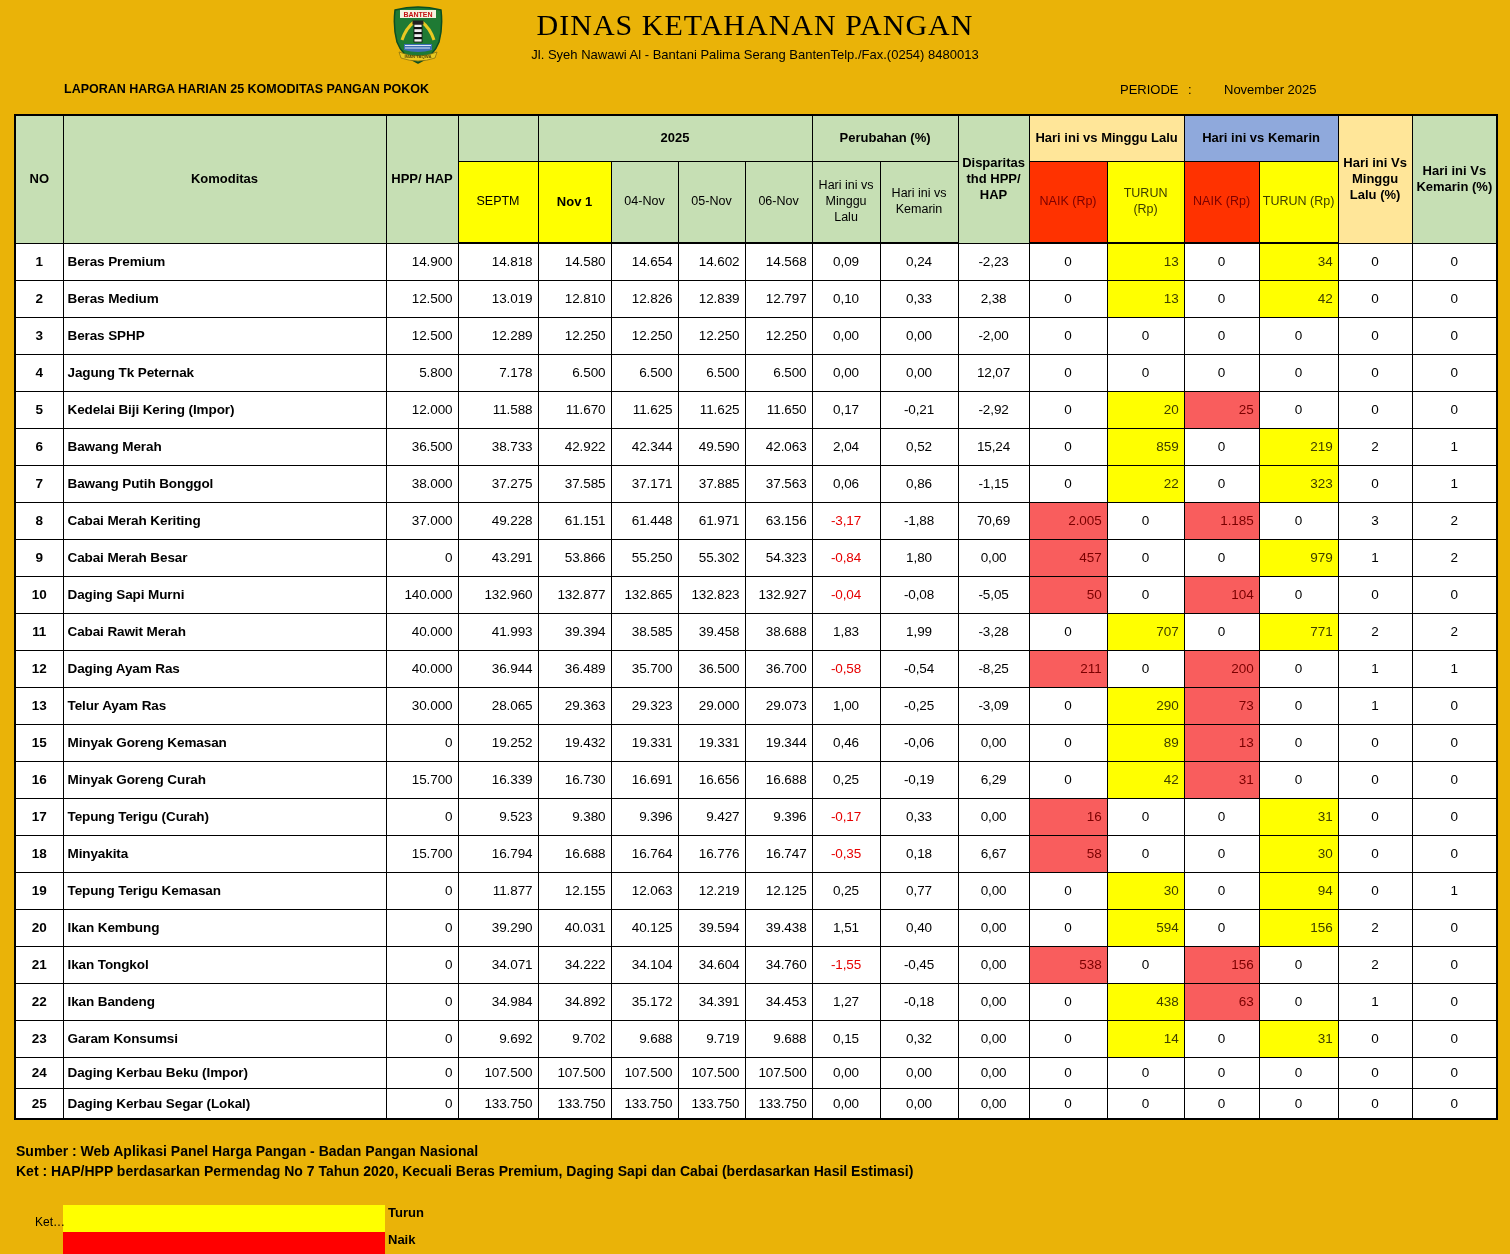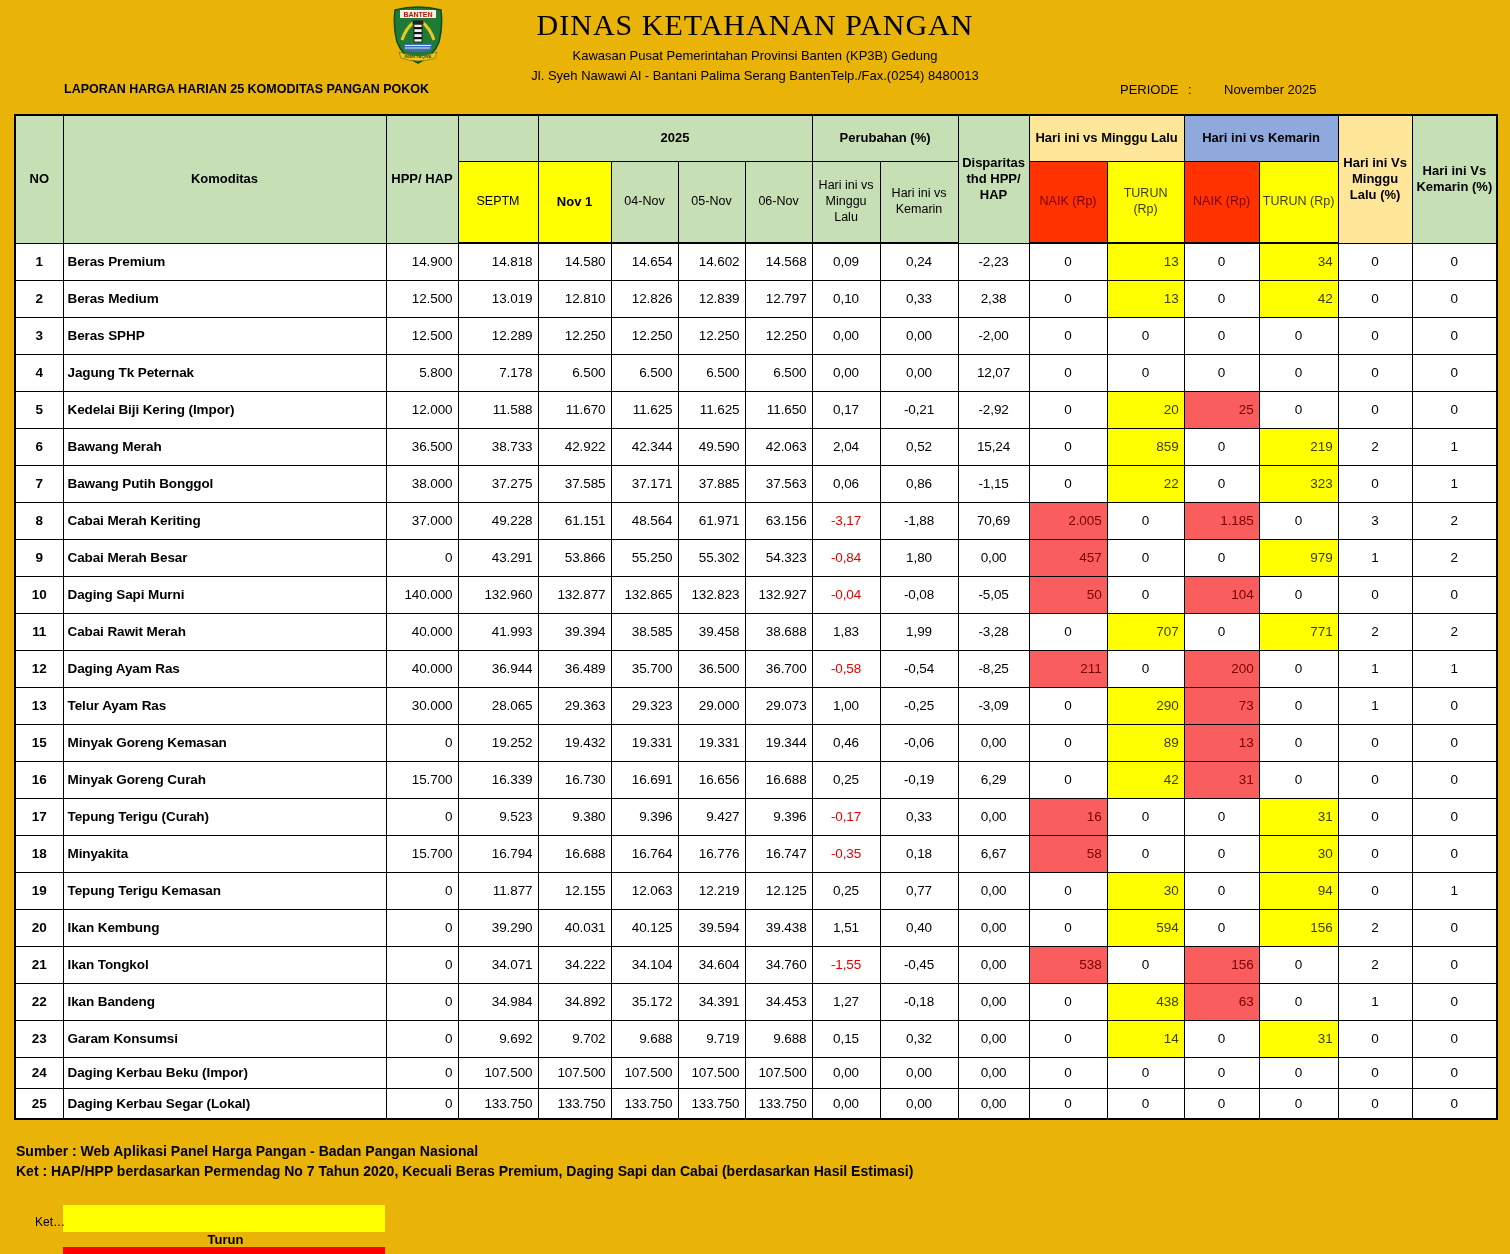--- a/index.html
+++ b/index.html
@@ -47,21 +47,21 @@
   td.neg{color:var(--neg);}
   td.hl-naik{background:var(--naik-cell);color:var(--naik-text);text-align:right;}
   td.hl-turun{background:var(--yellow);color:var(--turun-text);text-align:right;}
 
   
   .sumber{position:absolute;left:16px;top:1143px;font-size:14px;font-weight:bold;}
   .ket{position:absolute;left:16px;top:1163px;font-size:14px;font-weight:bold;}
   .legend{position:absolute;left:35px;top:1205px;}
   .legend-label{position:absolute;left:0;top:10px;font-size:12px;}
   .legend-rows{margin-left:28px;}
-  .legend-row{display:flex;align-items:center;flex-direction:column;}
+  .legend-row{display:flex;}
   .swatch{width:322px;height:27px;}
   .legend-text{font-size:13px;font-weight:bold;padding-left:3px;}
 </style>
 </head>
 <body>
 
 <div class="page">
 
   <svg class="logo" viewBox="0 0 52 60">
     <path d="M3 6 Q26 0 49 6 Q51 24 47 38 Q42 52 26 59 Q10 52 5 38 Q1 24 3 6 Z" fill="#1E7A34" stroke="#0B4D22" stroke-width="1.5"></path>
@@ -75,21 +75,20 @@
     <rect x="22" y="33" width="8" height="2.2" fill="#111"></rect>
     <rect x="20.5" y="16.5" width="11" height="4" fill="#222"></rect>
     <path d="M12 40 H40 V46 Q26 50 12 46 Z" fill="#3D6FB5"></path>
     <path d="M13 41.5 H39 M13 44 H38" stroke="#DDE8F5" stroke-width="1" fill="none"></path>
     <path d="M7 48 Q26 56 45 48 L43 54 Q26 60 9 54 Z" fill="#E8C922" stroke="#8A7310" stroke-width="0.8"></path>
     <text x="26" y="53.5" font-size="4.2" font-weight="bold" fill="#5A4A08" text-anchor="middle" font-family="Liberation Sans,sans-serif">IMAN TAQWA</text>
   </svg>
 
   <div class="title-block">
     <div class="agency">DINAS KETAHANAN PANGAN</div>
-    <div class="addr">Kawasan Pusat Pemerintahan Provinsi Banten (KP3B) Gedung</div>
     <div class="addr2">Jl. Syeh Nawawi Al - Bantani Palima Serang BantenTelp./Fax.(0254) 8480013</div>
   </div>
 
   <div class="report-title">LAPORAN HARGA HARIAN 25 KOMODITAS PANGAN POKOK</div>
 
   <div class="periode">
     <span class="p-label">PERIODE</span>
     <span class="p-colon">:</span>
     <span class="p-value">November 2025</span>
   </div>
@@ -275,21 +274,21 @@
           <td class="ctr hl-turun">323</td>
           <td class="ctr">0</td>
           <td class="ctr">1</td>
         </tr>
         <tr>
           <td class="no">8</td>
           <td class="kom">Cabai Merah Keriting</td>
           <td class="num">37.000</td>
           <td class="num">49.228</td>
           <td class="num">61.151</td>
-          <td class="num">48.564</td>
+          <td class="num">61.448</td>
           <td class="num">61.971</td>
           <td class="num">63.156</td>
           <td class="ctr neg">-3,17</td>
           <td class="ctr">-1,88</td>
           <td class="ctr">70,69</td>
           <td class="ctr hl-naik">2.005</td>
           <td class="ctr">0</td>
           <td class="ctr hl-naik">1.185</td>
           <td class="ctr">0</td>
           <td class="ctr">3</td>

